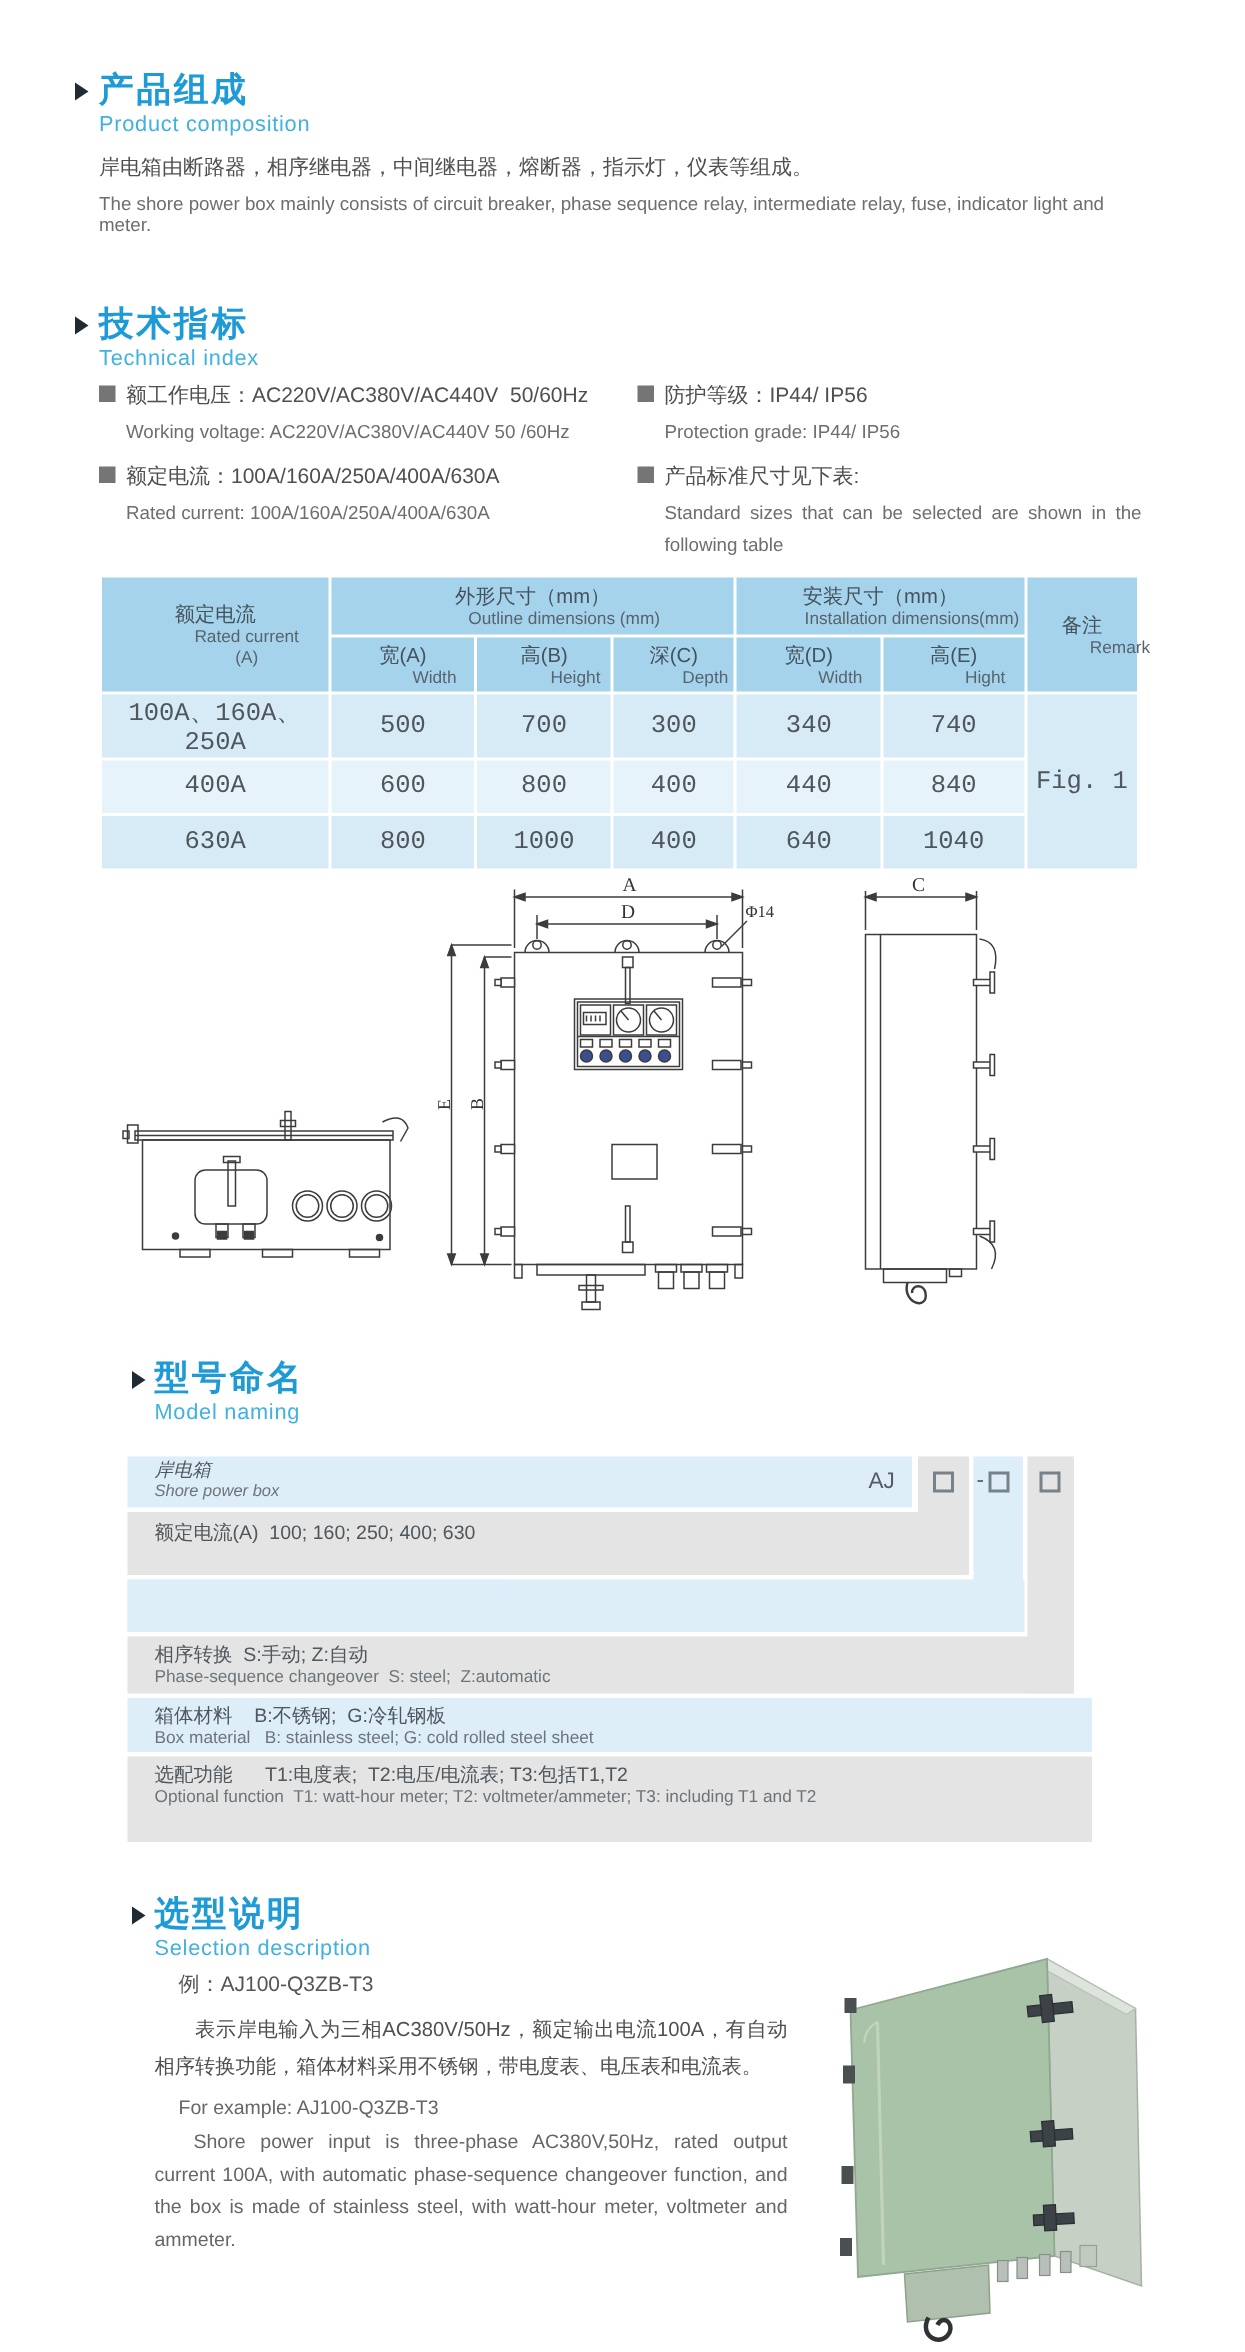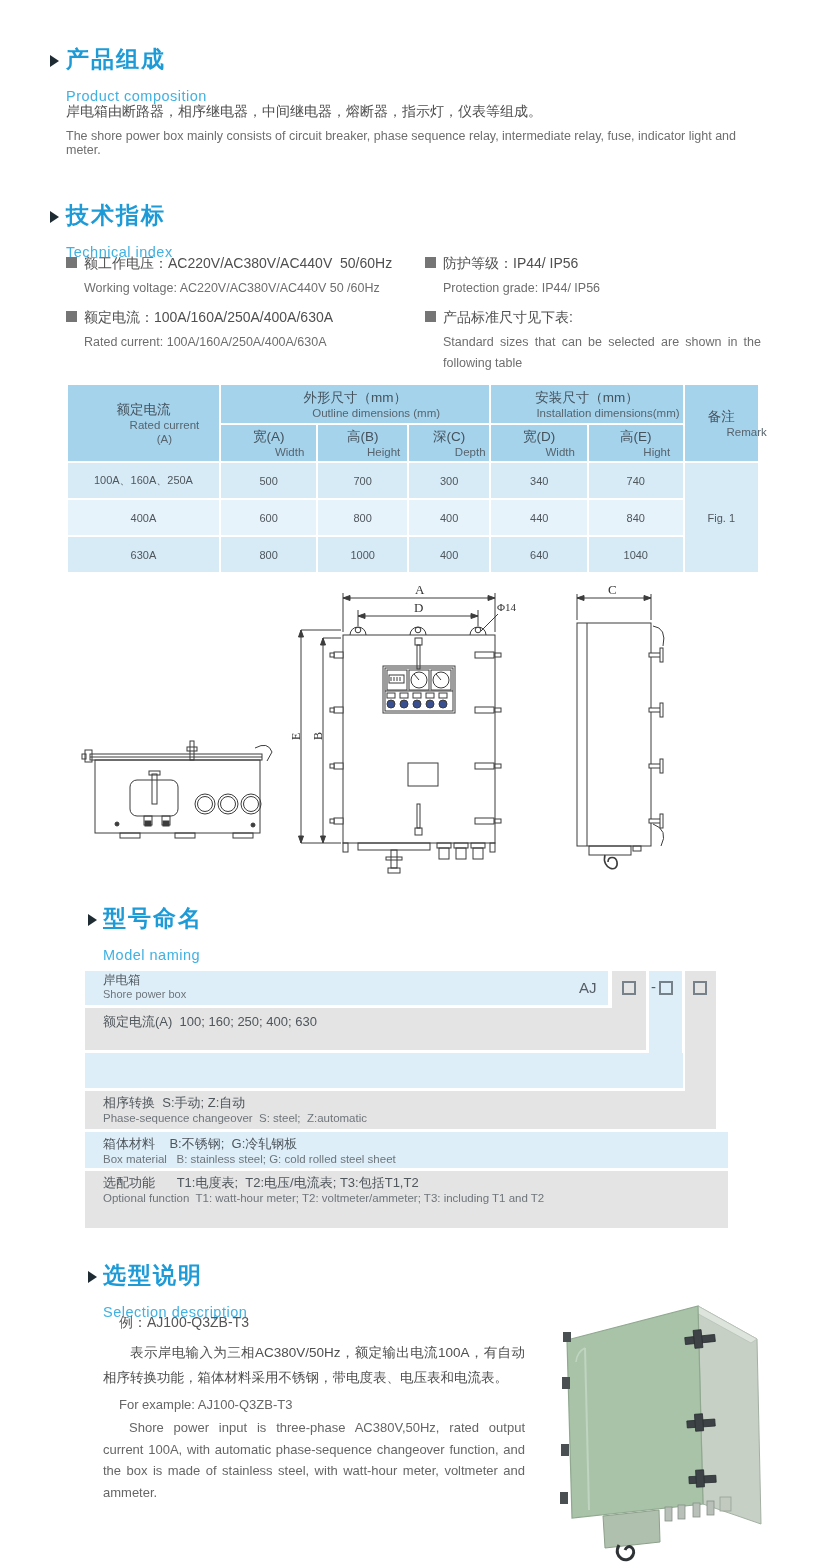--- a/index.html
+++ b/index.html
@@ -3,34 +3,34 @@
 <meta charset="utf-8">
 <style>
   html,body{margin:0;padding:0;background:#fff;}
   #page{position:relative;width:830px;height:1568px;background:#fff;overflow:hidden;
         font-family:"Liberation Sans",sans-serif;color:#4f4f4f;}
   .abs{position:absolute;}
   
   .sec-arrow{width:0;height:0;border-left:9px solid #1f2b33;border-top:6px solid transparent;
              border-bottom:6px solid transparent;}
   .sec-title{font-size:23px;color:#1e9bd7;letter-spacing:2px;font-weight:bold;line-height:26px;}
-  .sec-sub{font-size:14.5px;color:#41b1e1;margin-top:16px;letter-spacing:0.5px;}
+  .sec-sub{font-size:14.5px;color:#41b1e1;margin-top:3px;letter-spacing:0.5px;}
   .cn{font-size:14px;color:#4f4f4f;}
   .en{font-size:12.5px;color:#6e6e6e;}
   .bullet{display:inline-block;width:11px;height:11px;background:#757575;margin-right:7px;}
   .pre{white-space:pre-wrap;}
   
   table.dim{border-collapse:separate;border-spacing:2px;table-layout:fixed;width:694px;}
   table.dim td,table.dim th{padding:0;text-align:center;vertical-align:middle;font-weight:normal;}
   .th{background:#a6d3ec;}
   .rA{background:#d7ebf7;}
   .rB{background:#e7f3fb;}
   .t-cn{font-size:13.5px;color:#44525c;line-height:17px;}
   .t-en{font-size:11.5px;color:#57646d;line-height:14px;padding-left:42px;}
-  .t-val{font-size:11px;color:#4f565c;}
+  .t-val{font-size:17px;color:#4f565c;font-family:Liberation Mono, monospace;}
   
   .lad-row{position:absolute;left:0;box-sizing:border-box;padding:4px 0 0 18px;}
   .lad-blue{background:#ddeef9;}
   .lad-gray{background:#e4e4e4;}
   .lad-cn{font-size:13px;color:#4f565c;line-height:16px;}
   .lad-en{font-size:11.5px;color:#6e757a;line-height:15px;}
   .lad-col{position:absolute;top:0;}
   .code-box{position:absolute;width:14px;height:14px;border:2px solid #76818a;box-sizing:border-box;}
   .code-txt{position:absolute;font-size:15px;color:#555e66;}
   
@@ -322,21 +322,21 @@
   </svg>
 
   <div class="abs sec-arrow" style="left:88px;top:914px;"></div>
   <div class="abs" style="left:103px;top:905px;">
     <div class="sec-title">型号命名</div>
     <div class="sec-sub">Model naming</div>
   </div>
 
   <div class="abs" style="left:85px;top:971px;width:660px;height:240px;">
 
-    <div class="lad-row lad-blue" style="top:0;height:34px;width:523px;padding-top:2px;">
+    <div class="lad-row lad-blue" style="top:0;height:34px;width:523px;padding-top:2px;font-style:italic;">
       <div class="lad-cn" style="font-size:12.5px;line-height:15px;">岸电箱</div>
       <div class="lad-en" style="font-size:11px;line-height:13px;">Shore power box</div>
     </div>
     <div class="lad-row lad-gray" style="top:37px;height:42px;width:561px;padding-top:6px;">
       <div class="lad-cn pre">额定电流(A)  100; 160; 250; 400; 630</div>
     </div>
     <div class="lad-row lad-blue" style="top:82px;height:35px;">
       <div class="lad-cn pre">额定电压   M2:220V;  Q3:380V;  R3:440V</div>
       <div class="lad-en pre">Rated voltage  M2:220V;  Q3:380V;  R3:440V</div>
     </div>

